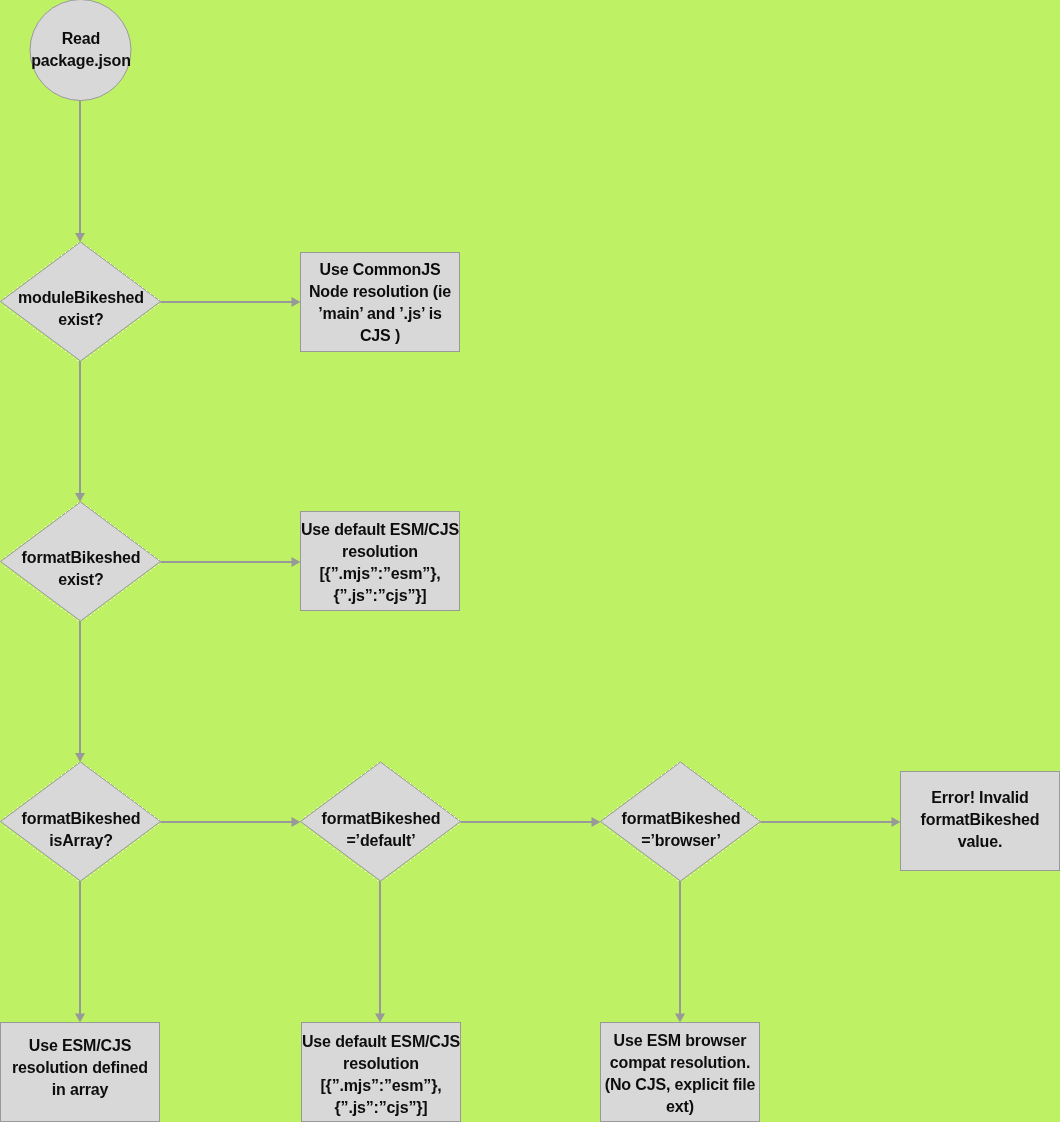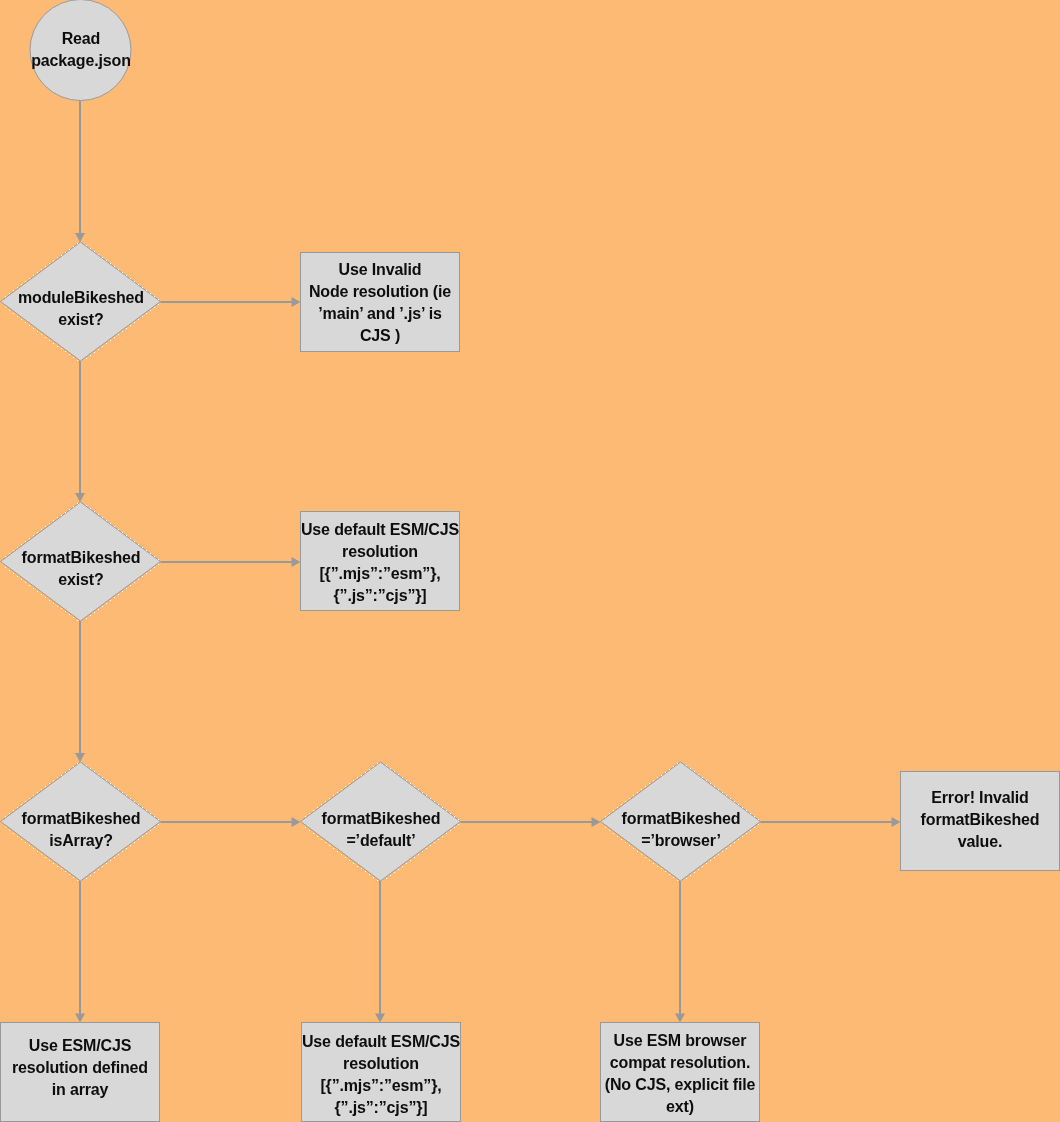--- a/index.html
+++ b/index.html
@@ -1,19 +1,19 @@
 <!DOCTYPE html>
 <html><head>
 <meta charset="utf-8">
 <title>package.json module resolution flowchart</title>
 <style>
   html,body{margin:0;padding:0;background:#000;}
   body{width:1060px;height:1122px;overflow:hidden;
        font-family:"Liberation Sans",sans-serif;}
-  #stage{position:relative;width:1060px;height:1122px;background:#fdba74;overflow:hidden;}
+  #stage{position:relative;width:1060px;height:1122px;background:#bef264;overflow:hidden;}
   svg#shapes{position:absolute;left:0;top:0;width:1060px;height:1122px;display:block;}
   .node{fill:#d8d8d8;stroke:#999999;stroke-width:1;}
   .edge line{stroke:#999999;stroke-width:2;}
   .edge .arrowhead{fill:#999999;}
   .sparkles rect{fill:#ffffff;}
   .lbl{
     position:absolute;
     width:400px;height:140px;
     display:flex;align-items:center;justify-content:center;
     text-align:center;
@@ -485,21 +485,21 @@
           <rect x="686" y="878" width="1" height="1"></rect>
         </g>
     </g>
   </svg>
 
   <div id="labels">
   <div class="lbl" style="left:-119.5px;top:-20.5px">Read
 package.json</div>
   <div class="lbl" style="left:-119.5px;top:239px">moduleBikeshed
 exist?</div>
-  <div class="lbl" style="left:180px;top:233px">Use Invalid
+  <div class="lbl" style="left:180px;top:233px">Use CommonJS
 Node resolution (ie
 ’main’ and ’.js’ is
 CJS )</div>
   <div class="lbl" style="left:-119.5px;top:499px">formatBikeshed
 exist?</div>
   <div class="lbl" style="left:180px;top:492.5px">Use default ESM/CJS
 resolution
 [{”.mjs”:”esm”},
 {”.js”:”cjs”}]</div>
   <div class="lbl" style="left:-119.5px;top:759.6px">formatBikeshed

